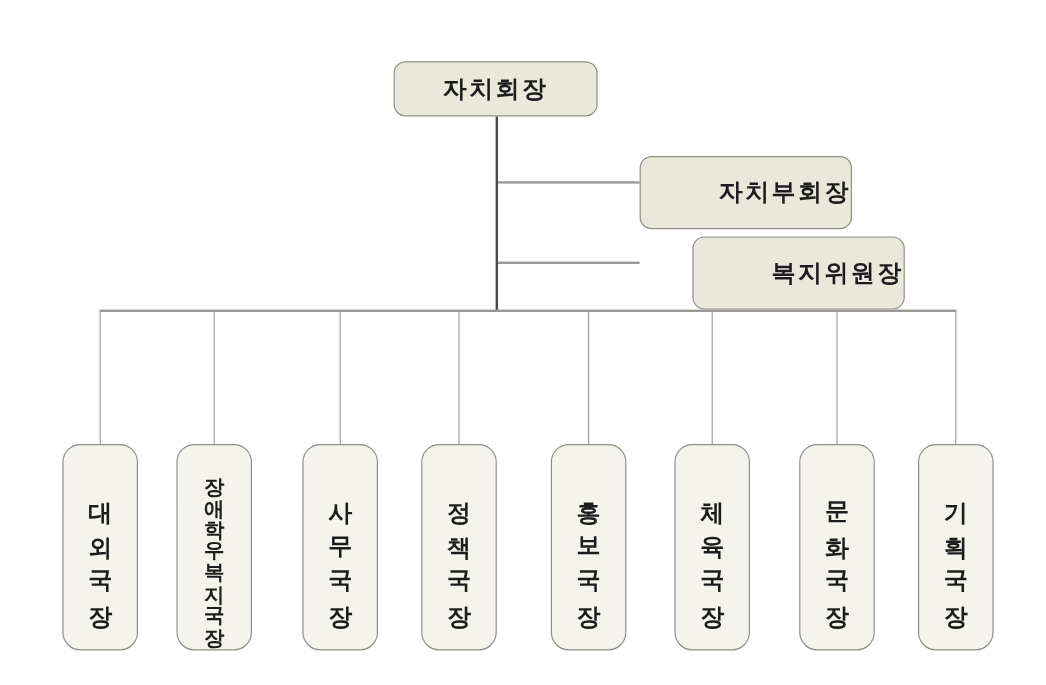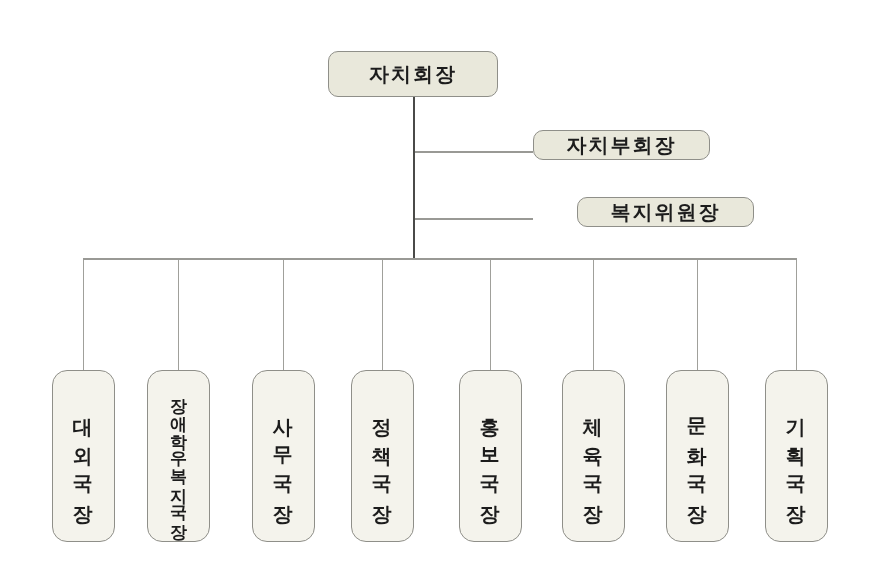--- a/index.html
+++ b/index.html
@@ -50,24 +50,25 @@
   }
   .box.root {
     left: 328px; top: 51px;
     width: 170px; height: 46px;
     border-radius: 10px;
     font-size: 20px;
     letter-spacing: 2px;
   }
   .box.side {
     left: 533px;
-    width: 177px; height: 30px;
+    width: 177px; height: 61px;
     border-radius: 10px;
     font-size: 20px;
     letter-spacing: 2px;
+    justify-content: flex-end;
   }
   .box.side.vice    { top: 130px; }
   .box.side.welfare { top: 197px; margin-left: 44px; }
 
   .box.dept {
     top: 370px;
     width: 63px; height: 172px;
     border-radius: 15px;
     background: #f4f3ec;
   }

